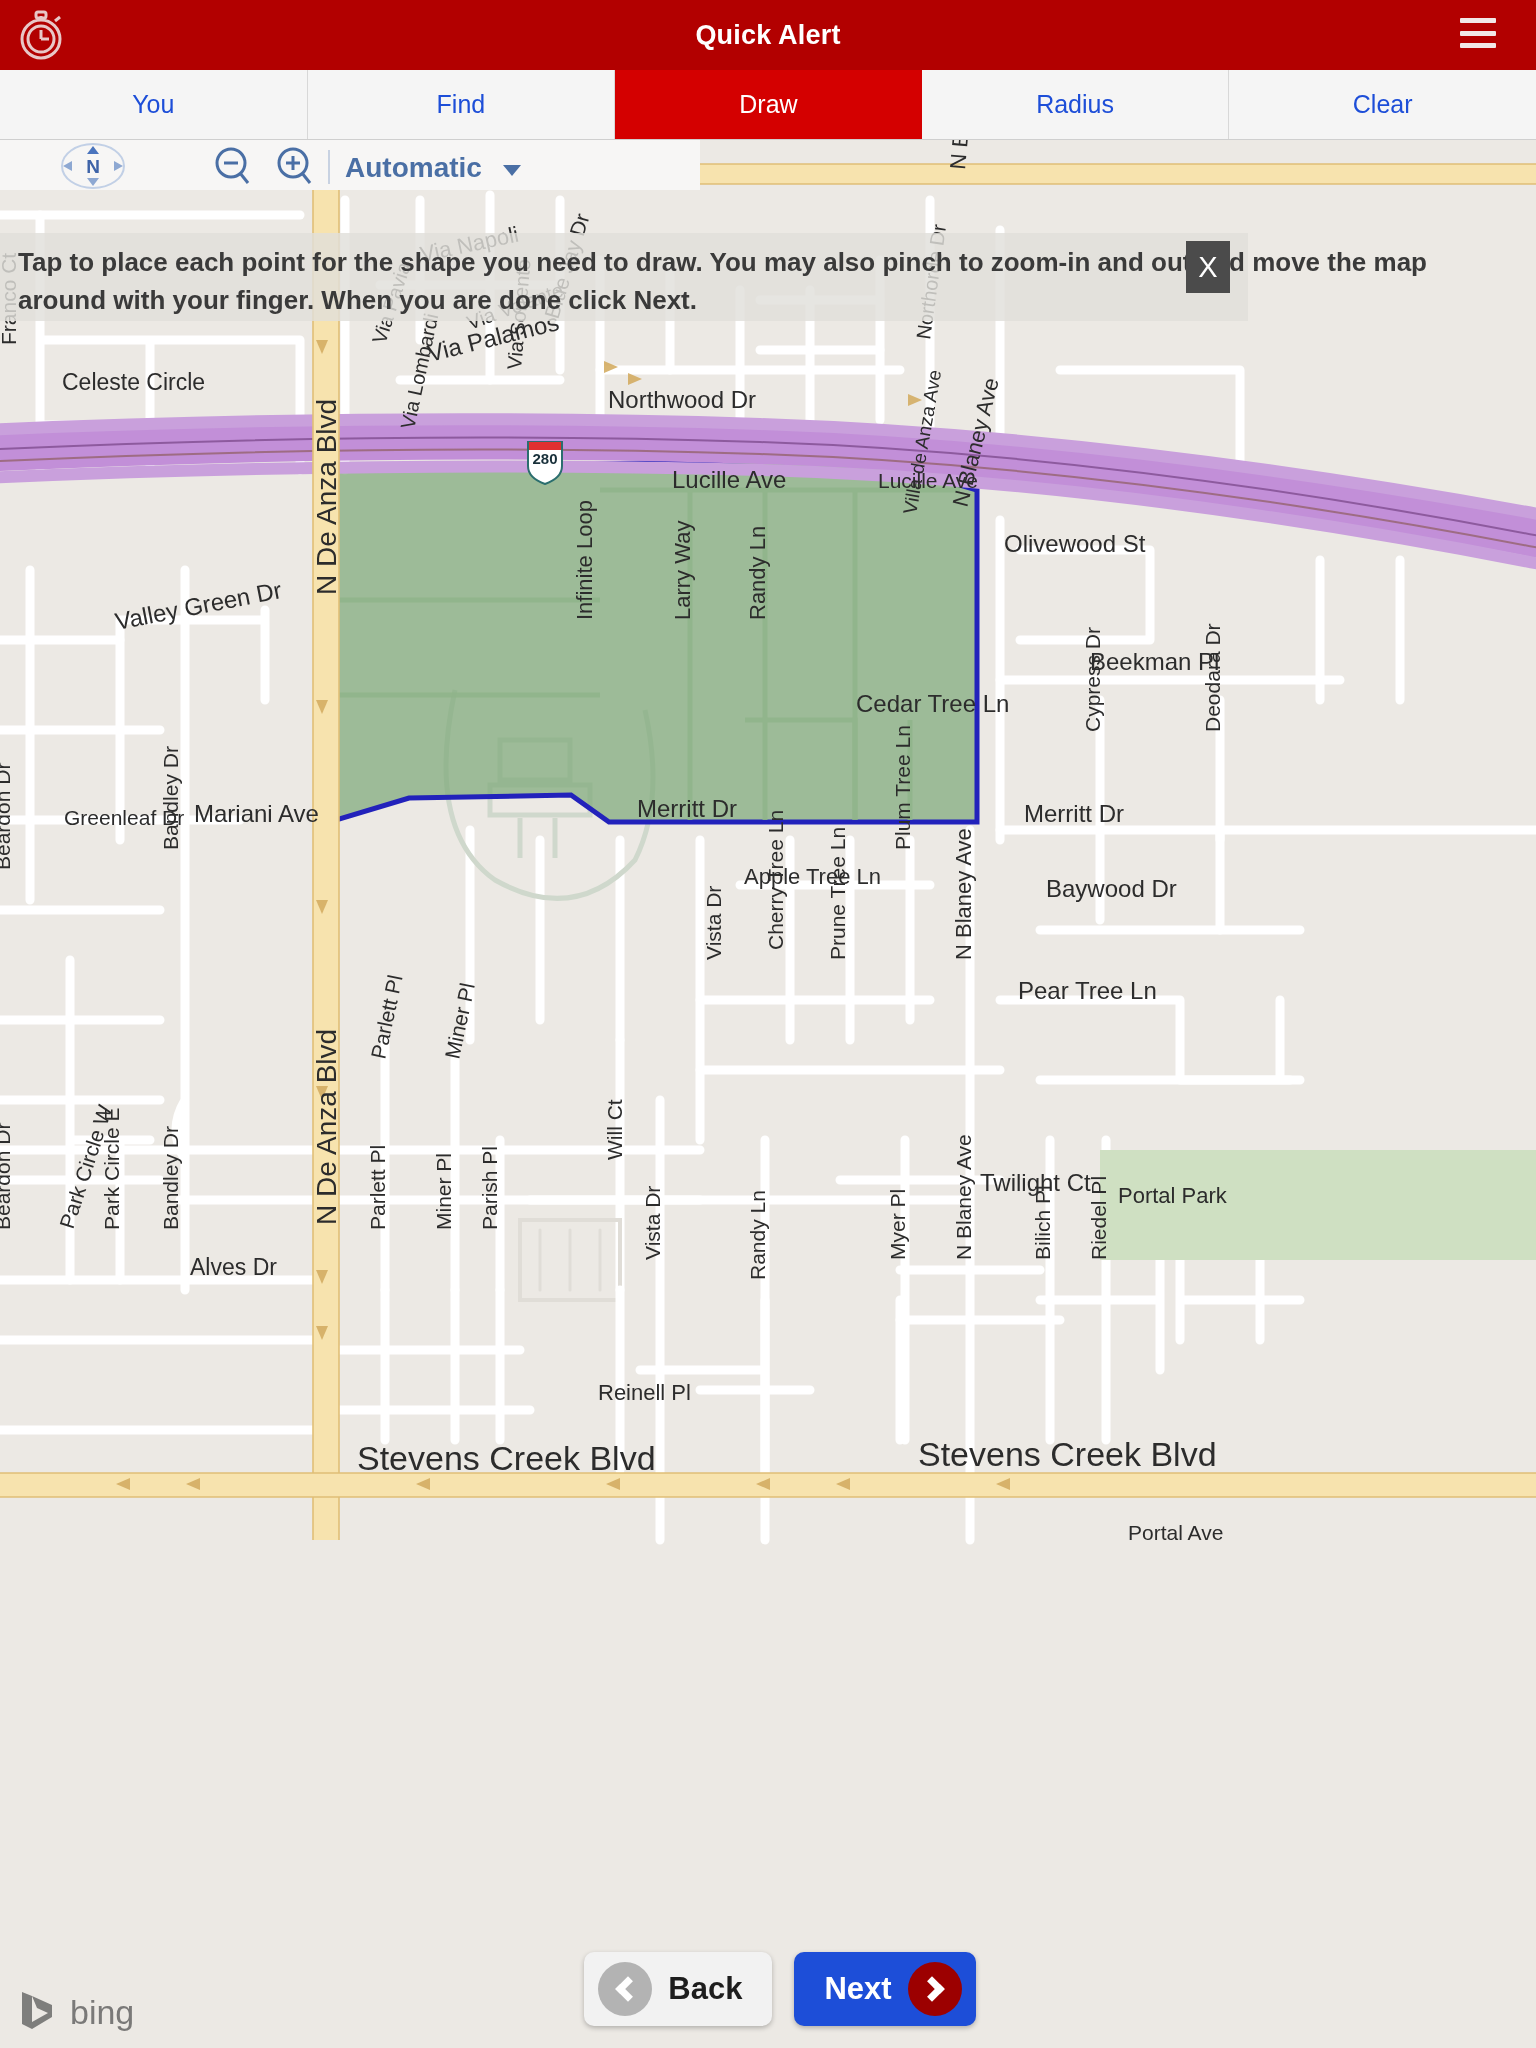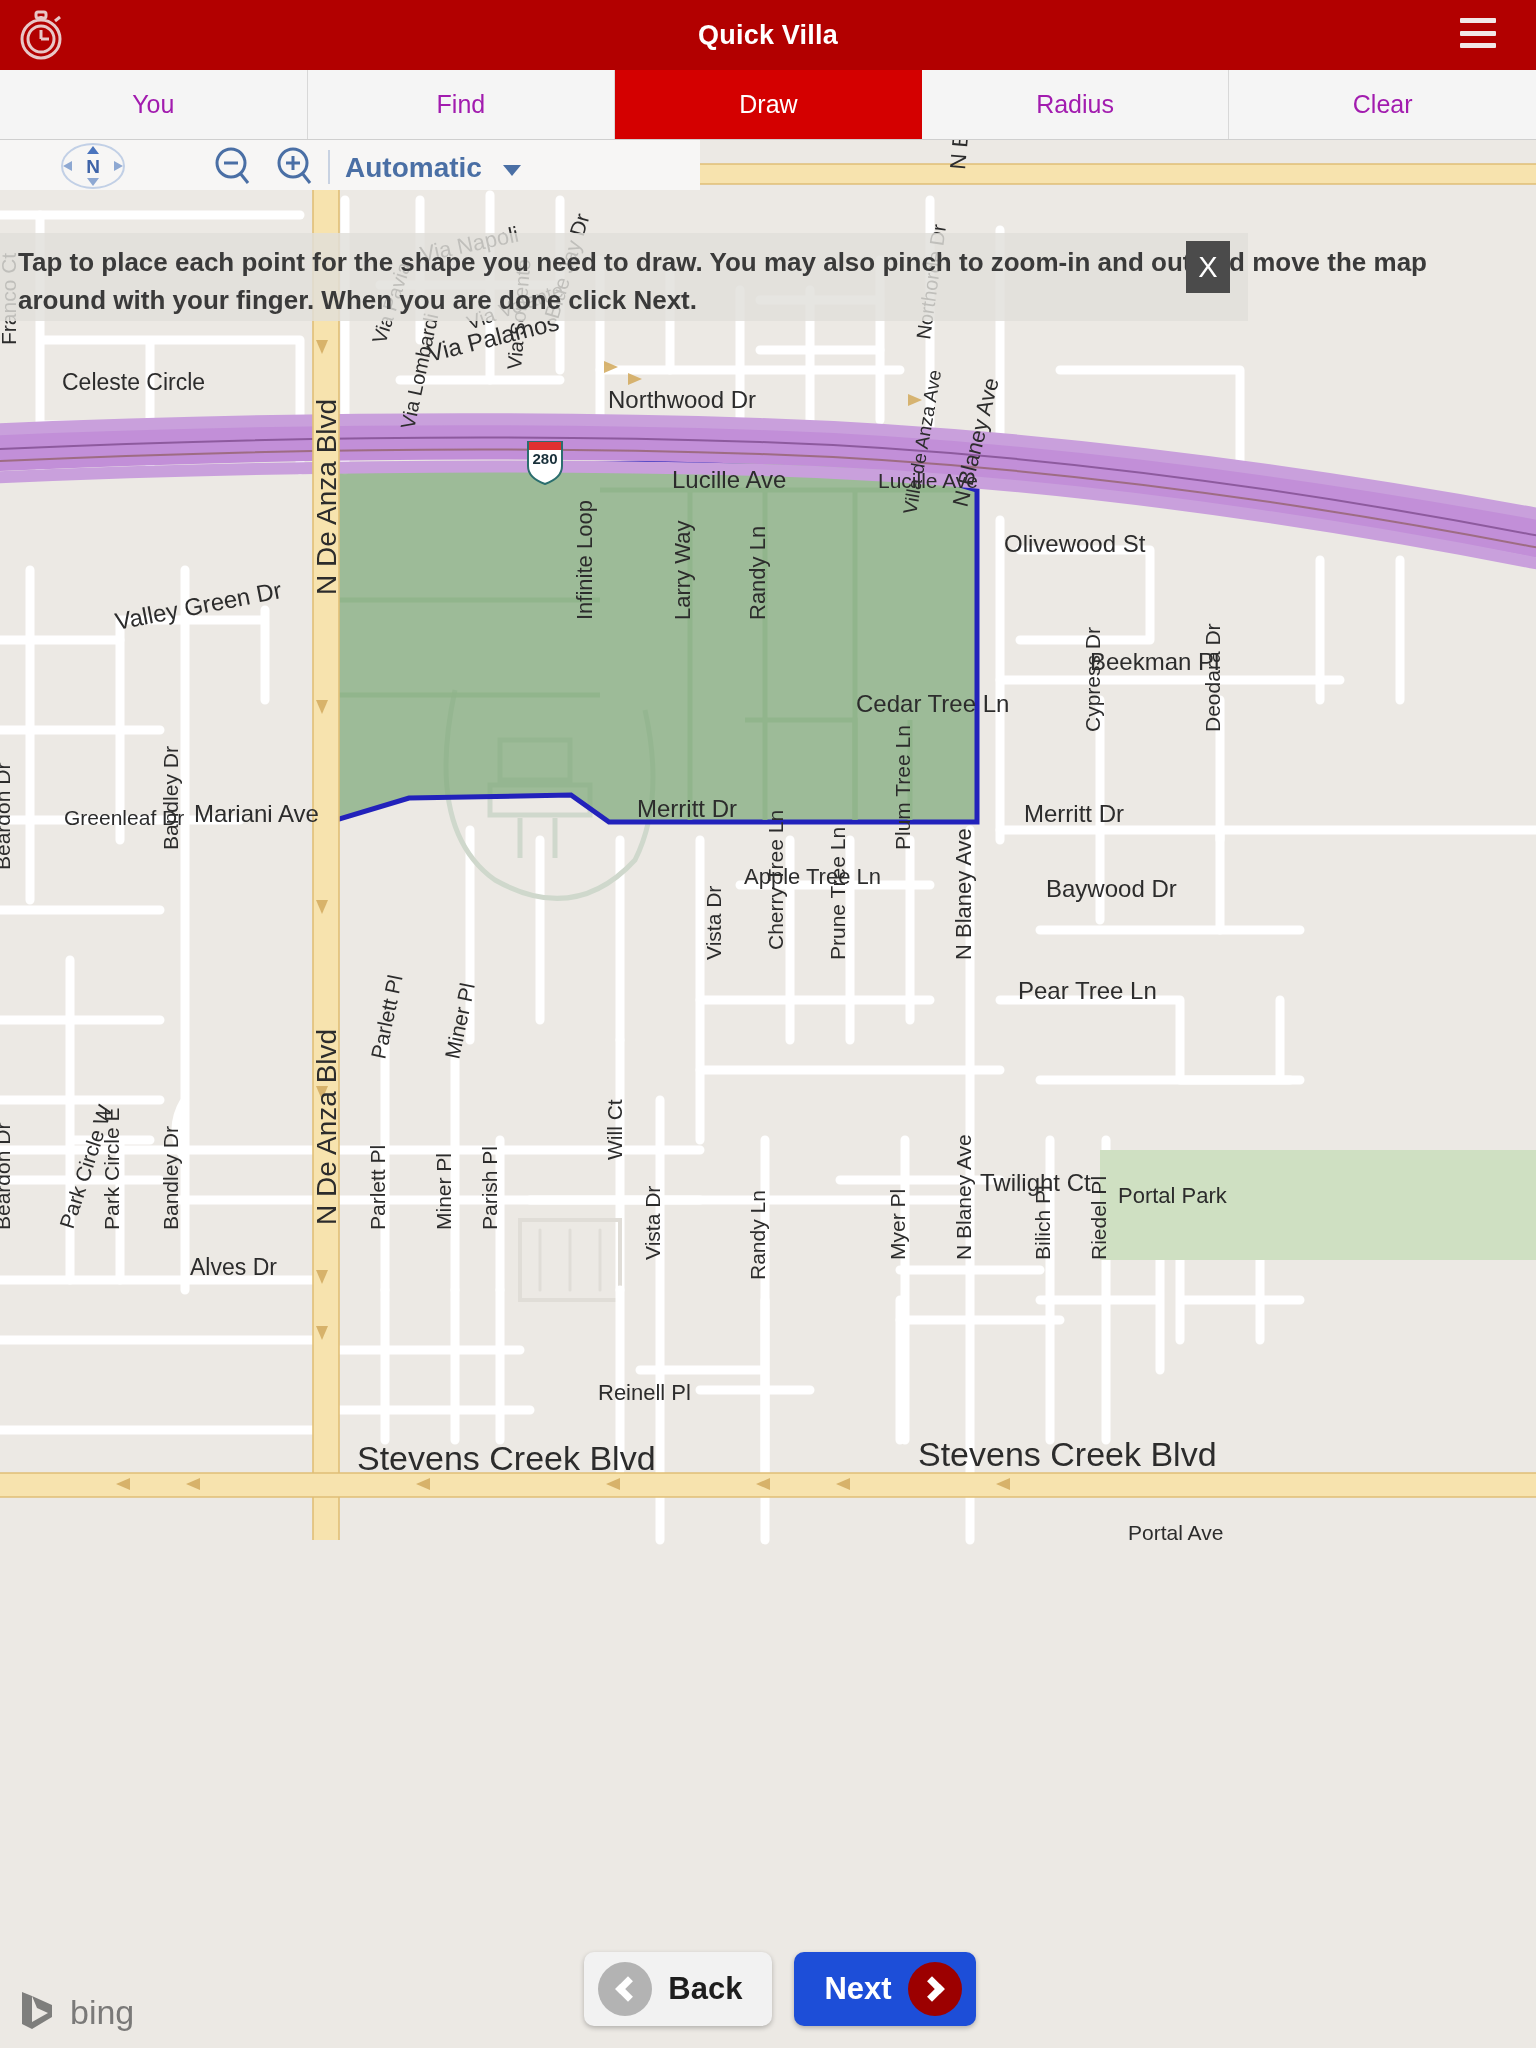--- a/index.html
+++ b/index.html
@@ -32,21 +32,21 @@
   .hamburger span { display:block; height: 5px; background:#f2e7e7; border-radius:1px; }
 
   
   .tabbar {
     position: absolute; top: 70px; left: 0; width: 1536px; height: 70px;
     background: #f4f4f4; display: flex;
     border-bottom: 1px solid #cfcfcf;
   }
   .tab {
     flex: 1 1 0; display: flex; align-items: center; justify-content: center;
-    font-size: 25px; color: #a21caf; background: #f5f5f5;
+    font-size: 25px; color: #1d4ed8; background: #f5f5f5;
     border-right: 1px solid #d8d8d8; cursor: pointer;
   }
   .tab:last-child { border-right: none; }
   .tab.active { background: #d40000; color: #ffffff; border-right: none; }
 
   
   .map {
     position: absolute; top: 140px; left: 0; width: 1536px; height: 1908px;
     background: #ece9e4; overflow: hidden;
   }
@@ -124,21 +124,21 @@
   <div class="titlebar">
     <svg class="stopwatch" viewBox="0 0 54 54">
       <rect x="22" y="4" width="10" height="6" rx="2" fill="none" stroke="#e8c7c7" stroke-width="3"></rect>
       <line x1="27" y1="8" x2="27" y2="13" stroke="#e8c7c7" stroke-width="3"></line>
       <circle cx="27" cy="31" r="19" fill="none" stroke="#e8c7c7" stroke-width="3"></circle>
       <circle cx="27" cy="31" r="13" fill="none" stroke="#e8c7c7" stroke-width="3"></circle>
       <line x1="27" y1="31" x2="27" y2="22" stroke="#e8c7c7" stroke-width="3"></line>
       <line x1="27" y1="31" x2="35" y2="31" stroke="#e8c7c7" stroke-width="3"></line>
       <line x1="41" y1="13" x2="46" y2="9" stroke="#e8c7c7" stroke-width="3"></line>
     </svg>
-    <div class="title">Quick Villa</div>
+    <div class="title">Quick Alert</div>
     <div class="hamburger">
       <span></span>
         <span></span>
         <span></span>
     </div>
   </div>
 
   <div class="tabbar">
     <div class="tab">You</div>
     <div class="tab">Find</div>

